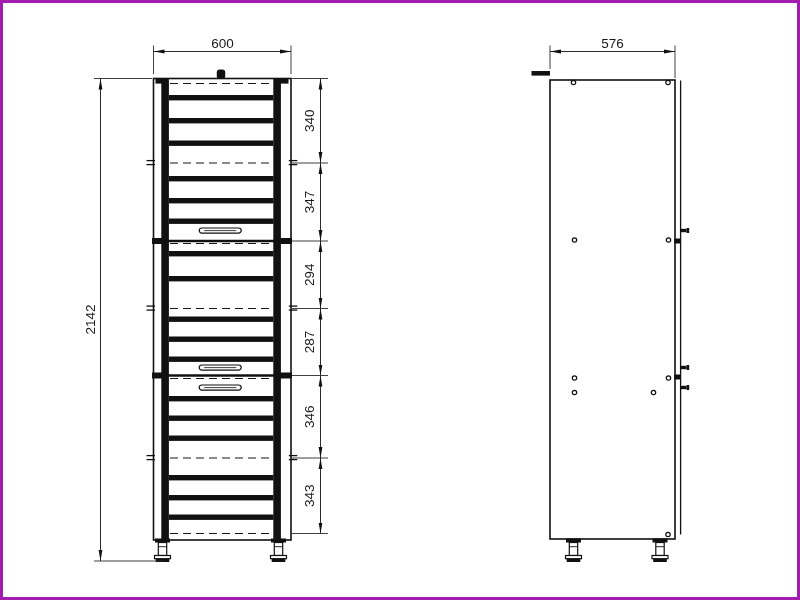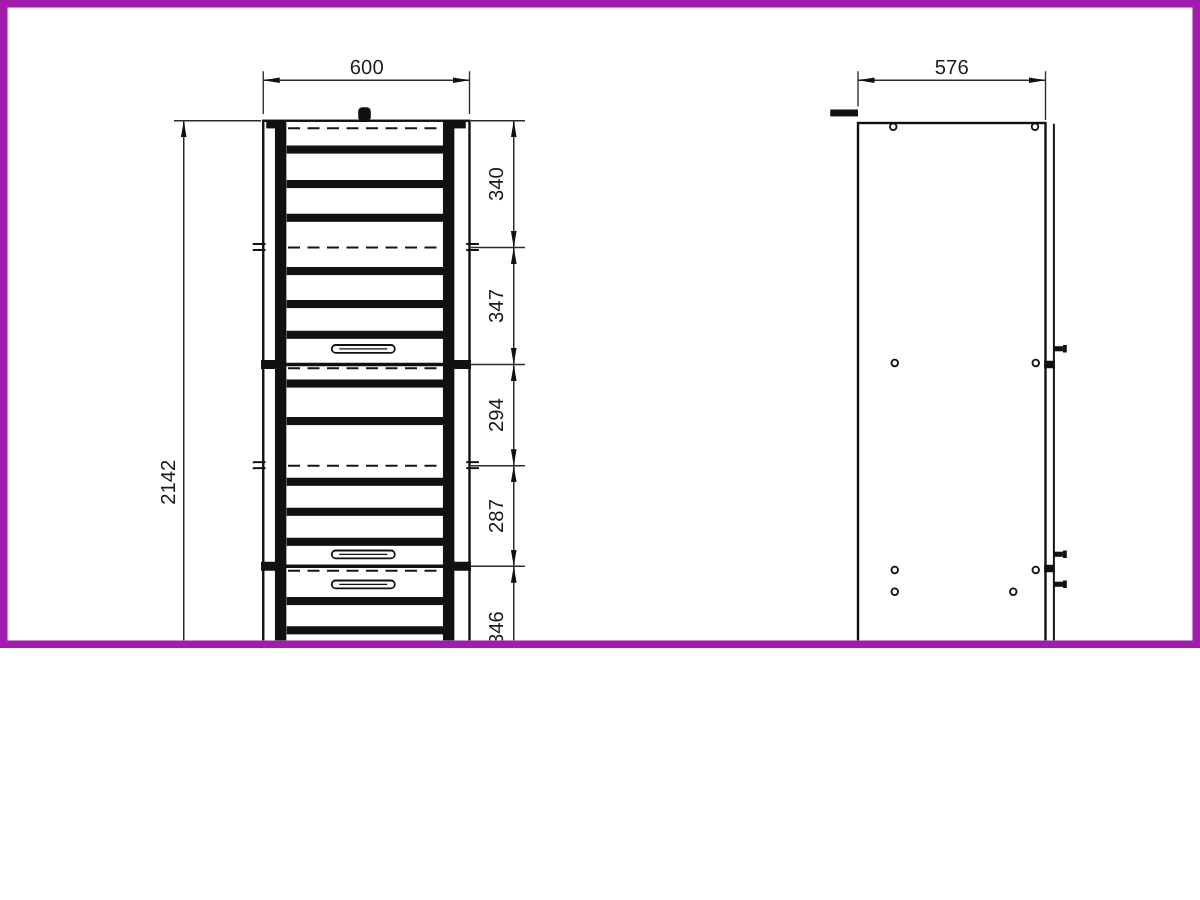--- a/index.html
+++ b/index.html
@@ -1,20 +1,19 @@
 <!DOCTYPE html>
 <html><head>
 <meta charset="utf-8">
 <style>
   html,body{margin:0;padding:0;background:#ffffff;}
   .canvas{
-    position:relative;width:800px;height:432px;background:#ffffff;
-    box-sizing:border-box;border:5px solid #a21caf;overflow:hidden;
+    position:relative;width:800px;height:600px;background:#ffffff;
+    box-sizing:border-box;border:3px solid #a21caf;overflow:hidden;
     font-family:"Liberation Sans", sans-serif;
-    padding-left:20px;
   }
   svg{display:block;}
   text{
     font-family:"Liberation Sans", sans-serif;
     font-size:13.5px;
     fill:#1a1a1a;
   }
   .dimline{stroke:#2b2b2b;stroke-width:1;}
   .extline{stroke:#2b2b2b;stroke-width:0.9;}
   .body{stroke:#111111;stroke-width:1.6;fill:none;}

